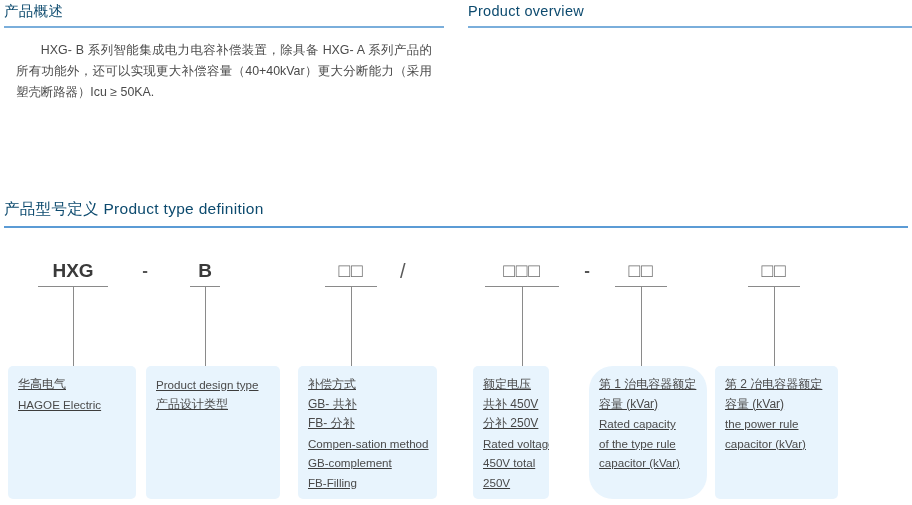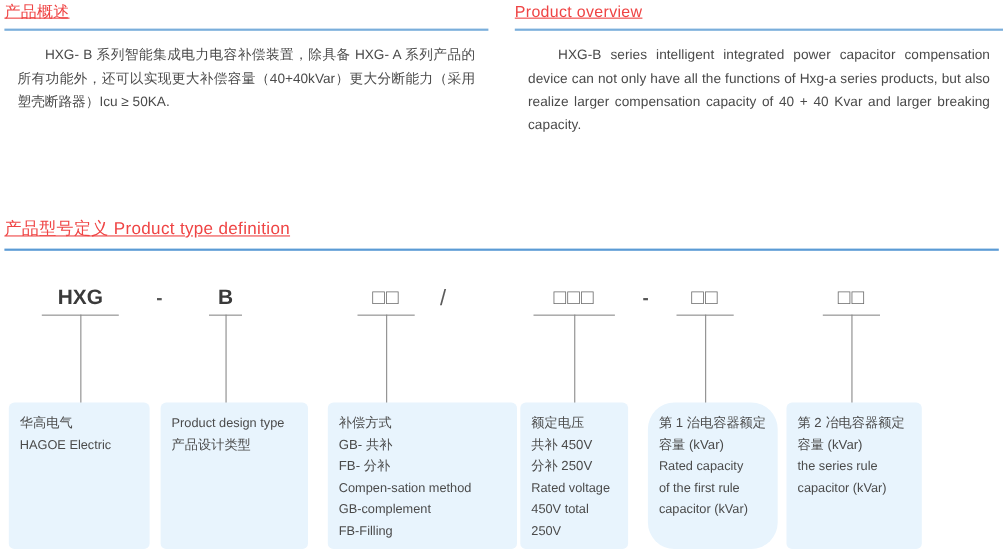--- a/index.html
+++ b/index.html
@@ -27,25 +27,24 @@
   .col {
     position: absolute;
     top: 2px;
   }
   .col-cn { left: 4px;  width: 440px; }
   .col-en { left: 468px; width: 444px; }
 
   .sec-title {
     font-size: 14.5px;
     font-weight: 400;
-    color: #ef4444;
+    color: #0c4a6e;
     letter-spacing: .3px;
     margin: 0 0 6px 0;
     line-height: 18px;
-    text-decoration: underline;
   }
   .sec-rule {
     height: 2px;
     background: #7aaedb;
     width: 100%;
     margin-bottom: 9px;
   }
   .sec-rule.thin { background: #5b9bd5; height: 1.5px; }
 
   .body-text {
@@ -145,20 +144,21 @@
   }
   .card {
     position: absolute;
     top: 0;
     height: 133px;
     background: #e8f4fd;
     border-radius: 5px;
     box-sizing: border-box;
     padding: 9px 20px 0 10px;
     overflow: hidden;
+    text-decoration: underline;
   }
   .card .line {
     font-size: 11.6px;
     line-height: 19.5px;
     color: #4a4a4a;
     white-space: nowrap;
   }
   .card .line.cn { font-size: 12px; }
 </style>
 </head>
@@ -168,21 +168,20 @@
 
   <div class="col col-cn">
     <h2 class="sec-title">产品概述</h2>
     <div class="sec-rule"></div>
     <p class="body-text">HXG- B 系列智能集成电力电容补偿装置，除具备 HXG- A 系列产品的所有功能外，还可以实现更大补偿容量（40+40kVar）更大分断能力（采用塑壳断路器）Icu ≥ 50KA.</p>
   </div>
 
   <div class="col col-en">
     <h2 class="sec-title">Product overview</h2>
     <div class="sec-rule"></div>
-    <p class="body-text en">HXG-B series intelligent integrated power capacitor compensation device can not only have all the functions of Hxg-a series products, but also realize larger compensation capacity of 40 + 40 Kvar and larger breaking capacity.</p>
   </div>
 
 </div>
 
 <div class="typedef-head">
   <h2 class="sec-title">产品型号定义 Product type definition</h2>
   <div class="sec-rule thin"></div>
 </div>
 
 <div class="code-row">
@@ -248,46 +247,46 @@
   <div class="card" style="left:8px; width:128px;">
     <div class="line cn">华高电气</div>
     <div class="line">HAGOE Electric</div>
   </div>
 
   <div class="card" style="left:146px; width:134px;">
     <div class="line">Product design type</div>
     <div class="line cn">产品设计类型</div>
   </div>
 
-  <div class="card" style="left:298px; width:172px;">
+  <div class="card" style="left:298px; width:139px;">
     <div class="line cn">补偿方式</div>
     <div class="line cn">GB- 共补</div>
     <div class="line cn">FB- 分补</div>
     <div class="line">Compen-sation method</div>
     <div class="line">GB-complement</div>
     <div class="line">FB-Filling</div>
   </div>
 
-  <div class="card" style="left:473px; width:98px;">
+  <div class="card" style="left:473px; width:76px;">
     <div class="line cn">额定电压</div>
     <div class="line cn">共补 450V</div>
     <div class="line cn">分补 250V</div>
     <div class="line">Rated voltage</div>
     <div class="line">450V total</div>
     <div class="line">250V</div>
   </div>
 
   <div class="card" style="left:589px; width:118px;border-radius:24px;">
     <div class="line cn">第 1 治电容器额定</div>
     <div class="line cn">容量 (kVar)</div>
     <div class="line">Rated capacity</div>
-    <div class="line">of the first rule</div>
+    <div class="line">of the type rule</div>
     <div class="line">capacitor (kVar)</div>
   </div>
 
   <div class="card" style="left:715px; width:123px;">
     <div class="line cn">第 2 冶电容器额定</div>
     <div class="line cn">容量 (kVar)</div>
-    <div class="line">the series rule</div>
+    <div class="line">the power rule</div>
     <div class="line">capacitor (kVar)</div>
   </div>
 
 </div>
 
 </body></html>

